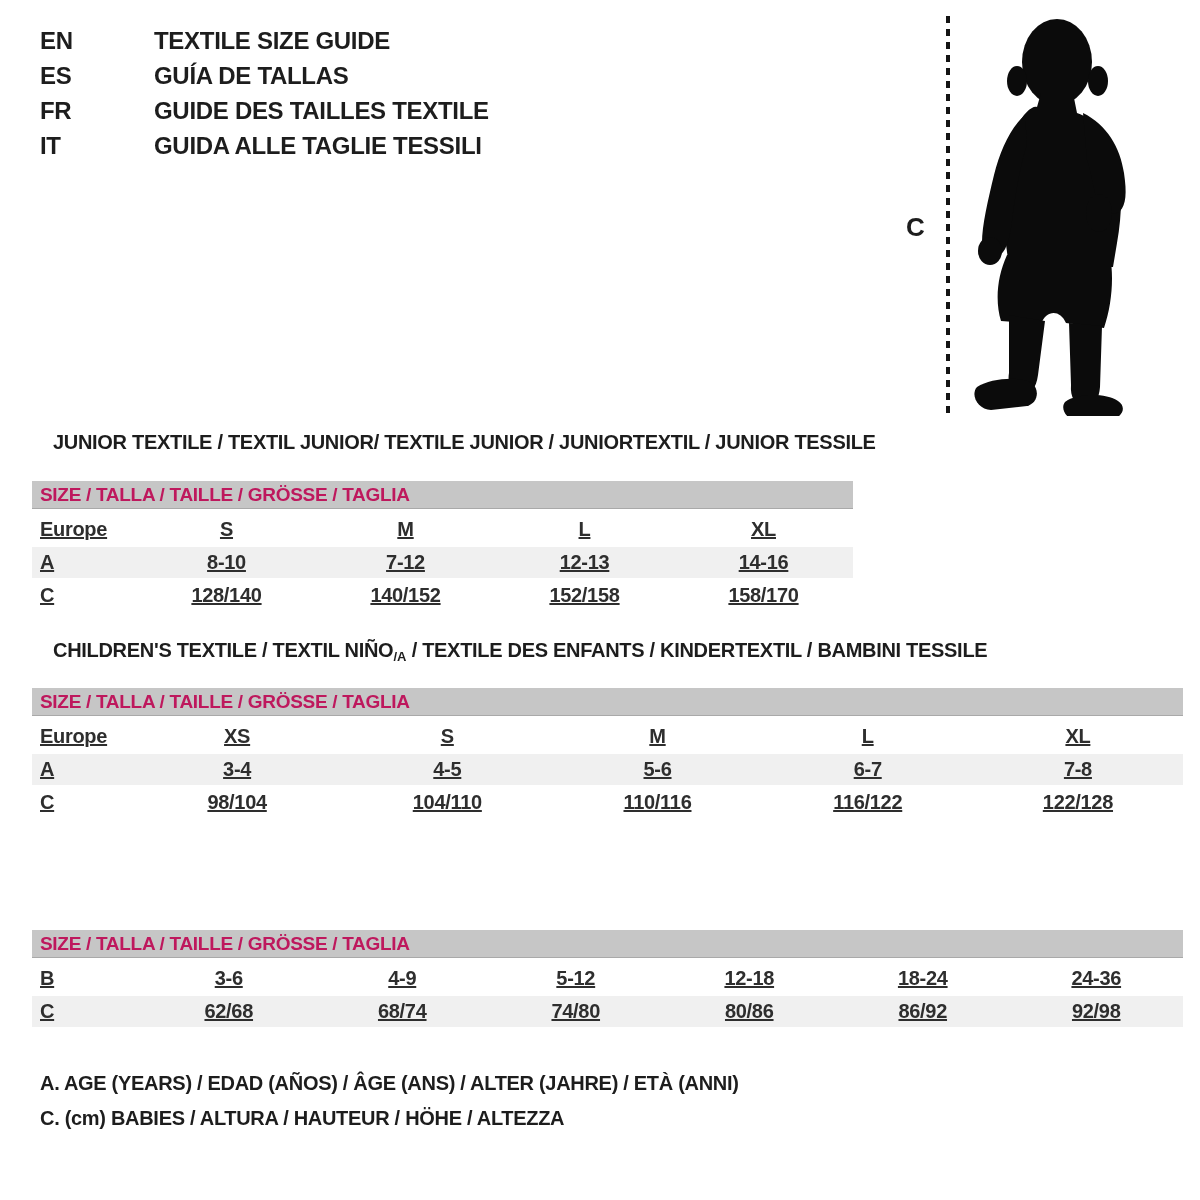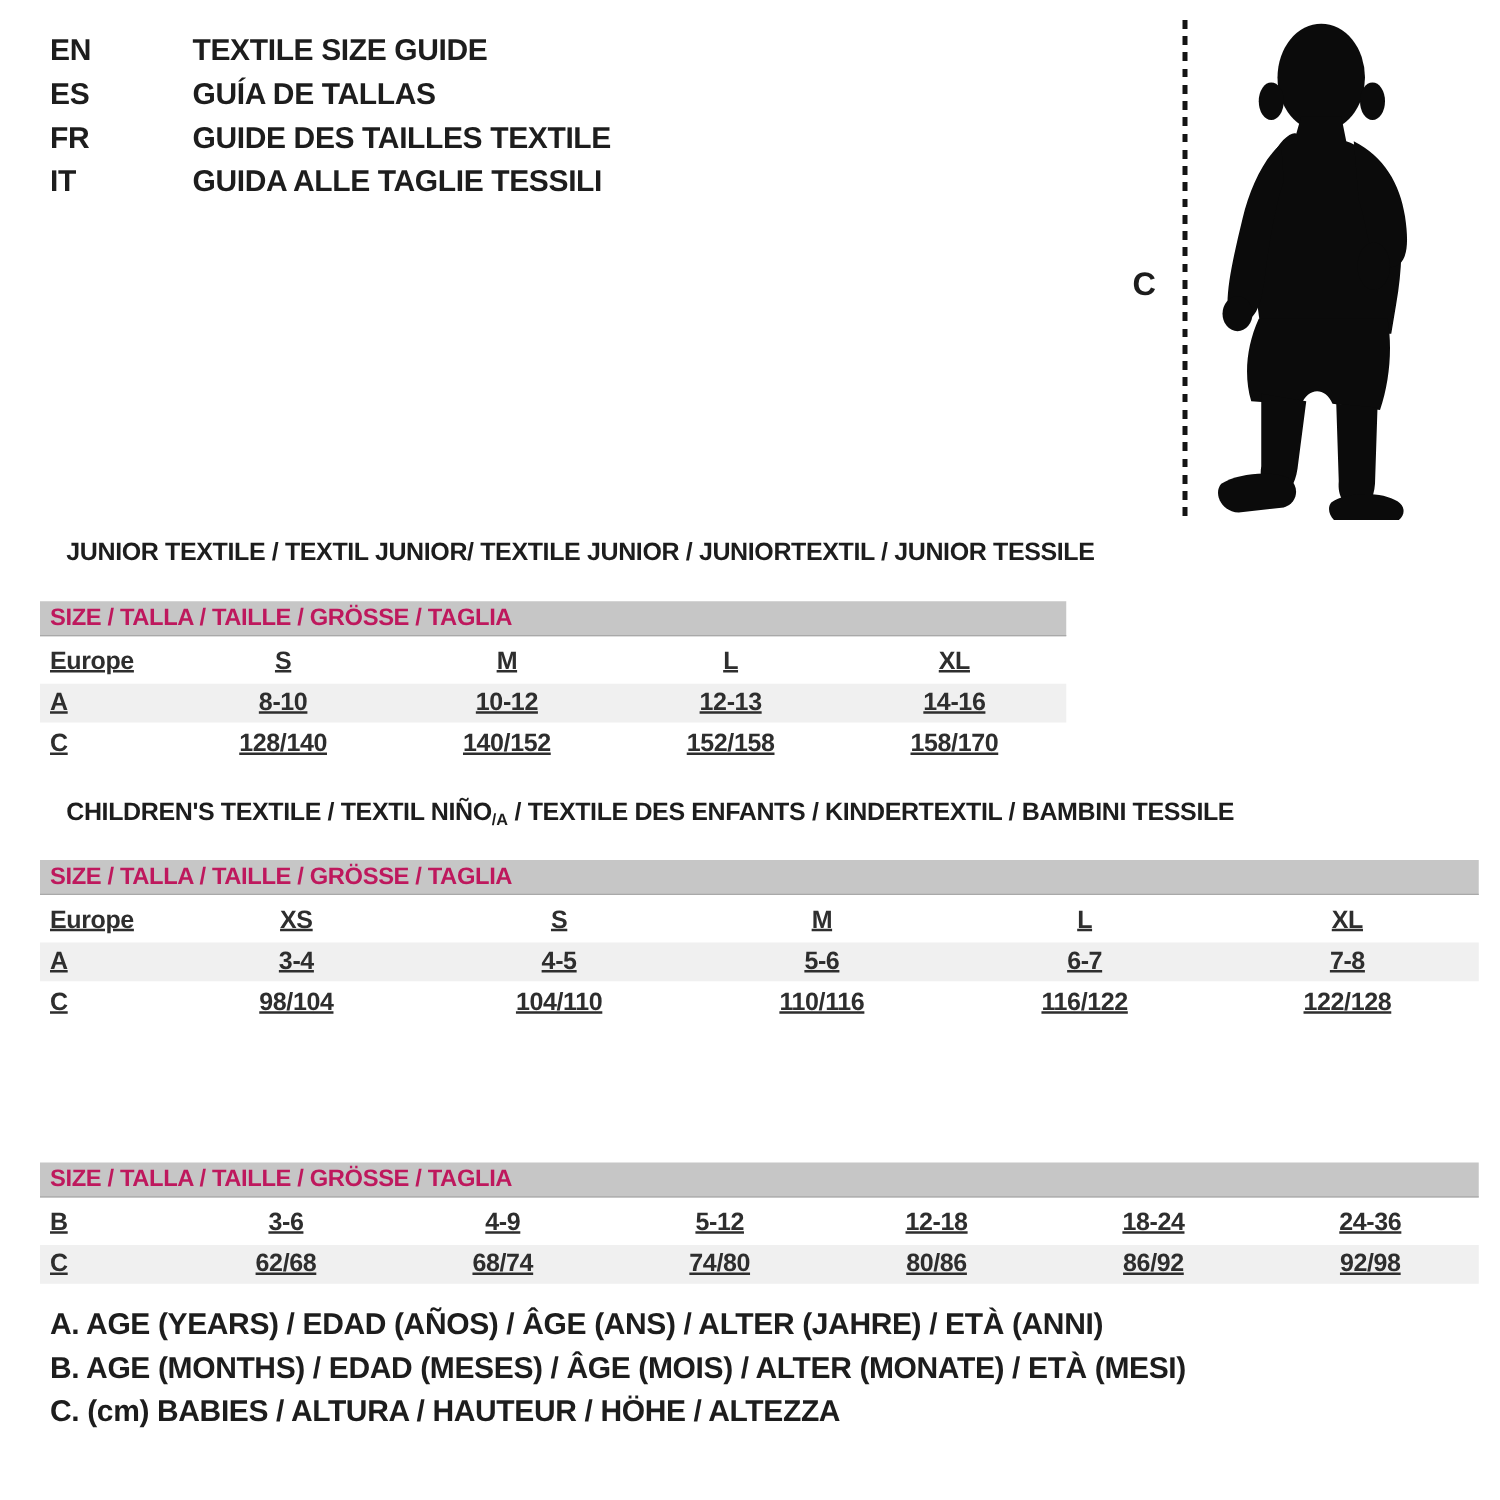--- a/index.html
+++ b/index.html
@@ -39,21 +39,21 @@
   }
   .st-row{display:flex;align-items:center;height:31px;color:#2e2e2e;text-decoration:underline;}
   .st-row.tall{height:35px;}
   .st-row.shaded{background:#f0f0f0;}
   .st-label{padding-left:8px;box-sizing:content-box;}
   .junior   .st-label{width:97px;}
   .children .st-label{width:92px;}
   .babies   .st-label{width:102px;}
   .st-cell{flex:1;text-align:center;white-space:nowrap;}
   
-  .legend{position:absolute;left:40px;top:1042px;font-size:24px;line-height:35px;}
+  .legend{position:absolute;left:40px;top:1066px;font-size:20px;line-height:35px;}
   .legend div{white-space:nowrap;}
 </style>
 </head>
 <body>
 
 <div class="page">
 
   <div class="lang-list">
     <div class="lang-row">
       <span class="lang-code">EN</span>
@@ -99,21 +99,21 @@
     <div class="st-row tall">
       <span class="st-label">Europe</span>
       <span class="st-cell">S</span>
       <span class="st-cell">M</span>
       <span class="st-cell">L</span>
       <span class="st-cell">XL</span>
     </div>
     <div class="st-row shaded">
       <span class="st-label">A</span>
       <span class="st-cell">8-10</span>
-      <span class="st-cell">10-12</span>
+      <span class="st-cell">7-12</span>
       <span class="st-cell">12-13</span>
       <span class="st-cell">14-16</span>
     </div>
     <div class="st-row tall">
       <span class="st-label">C</span>
       <span class="st-cell">128/140</span>
       <span class="st-cell">140/152</span>
       <span class="st-cell">152/158</span>
       <span class="st-cell">158/170</span>
     </div>
@@ -167,17 +167,16 @@
       <span class="st-cell">68/74</span>
       <span class="st-cell">74/80</span>
       <span class="st-cell">80/86</span>
       <span class="st-cell">86/92</span>
       <span class="st-cell">92/98</span>
     </div>
   </div>
 
   <div class="legend">
     <div>A. AGE (YEARS) / EDAD (AÑOS) / ÂGE (ANS) / ALTER (JAHRE) / ETÀ (ANNI)</div>
-    <div>B. AGE (MONTHS) / EDAD (MESES) / ÂGE (MOIS) / ALTER (MONATE) / ETÀ (MESI)</div>
     <div>C. (cm) BABIES / ALTURA / HAUTEUR / HÖHE / ALTEZZA</div>
   </div>
 
 </div>
 
 </body></html>

